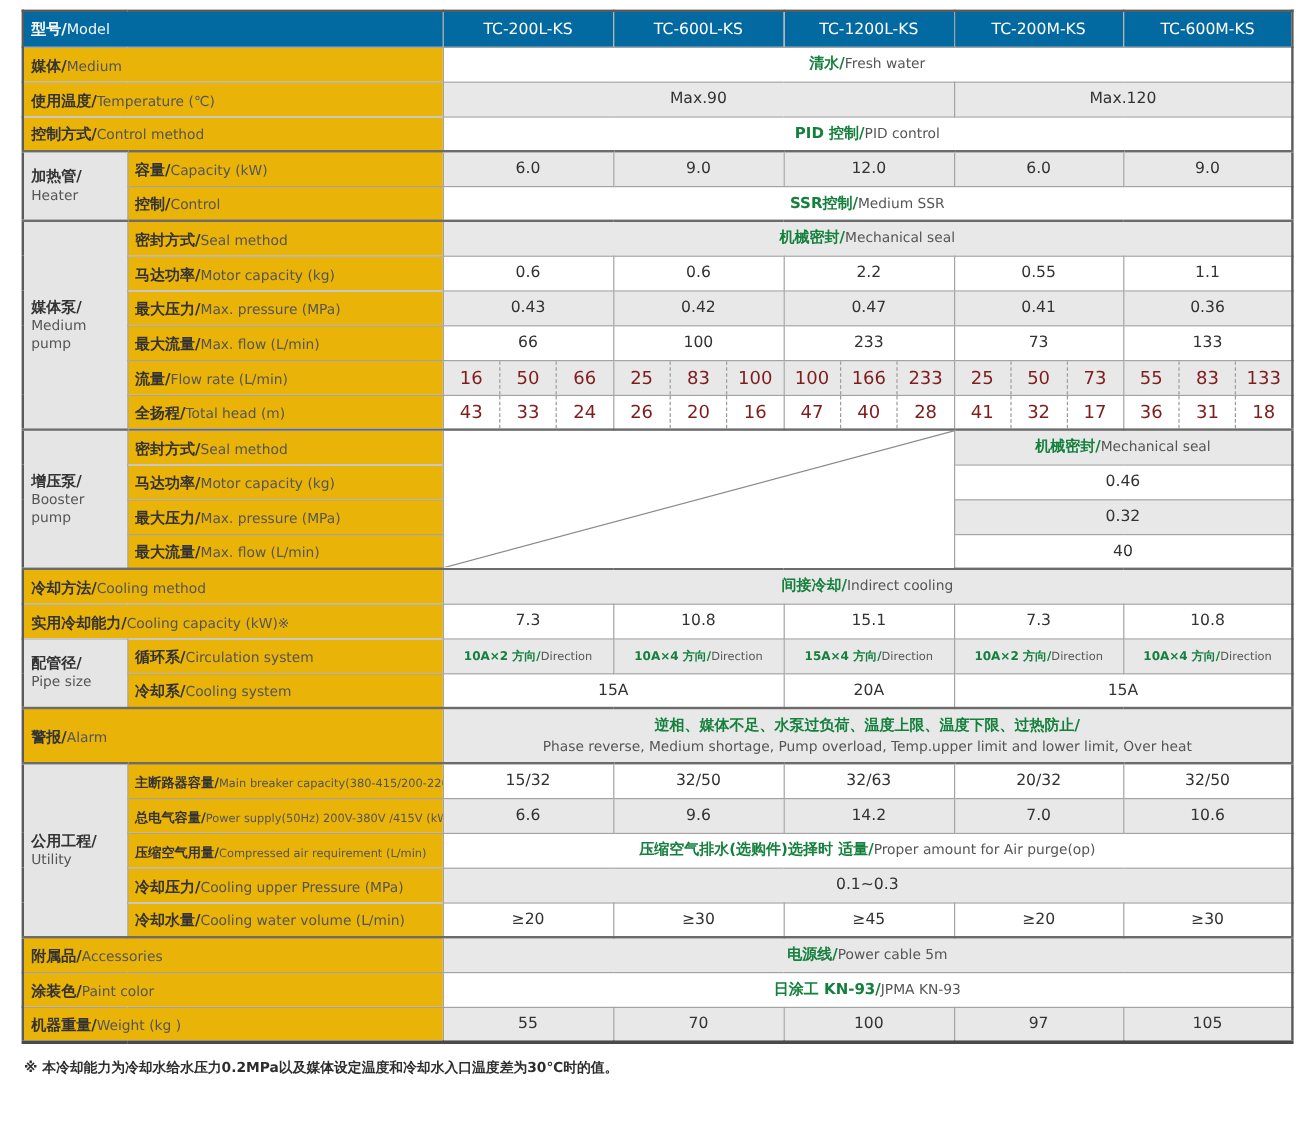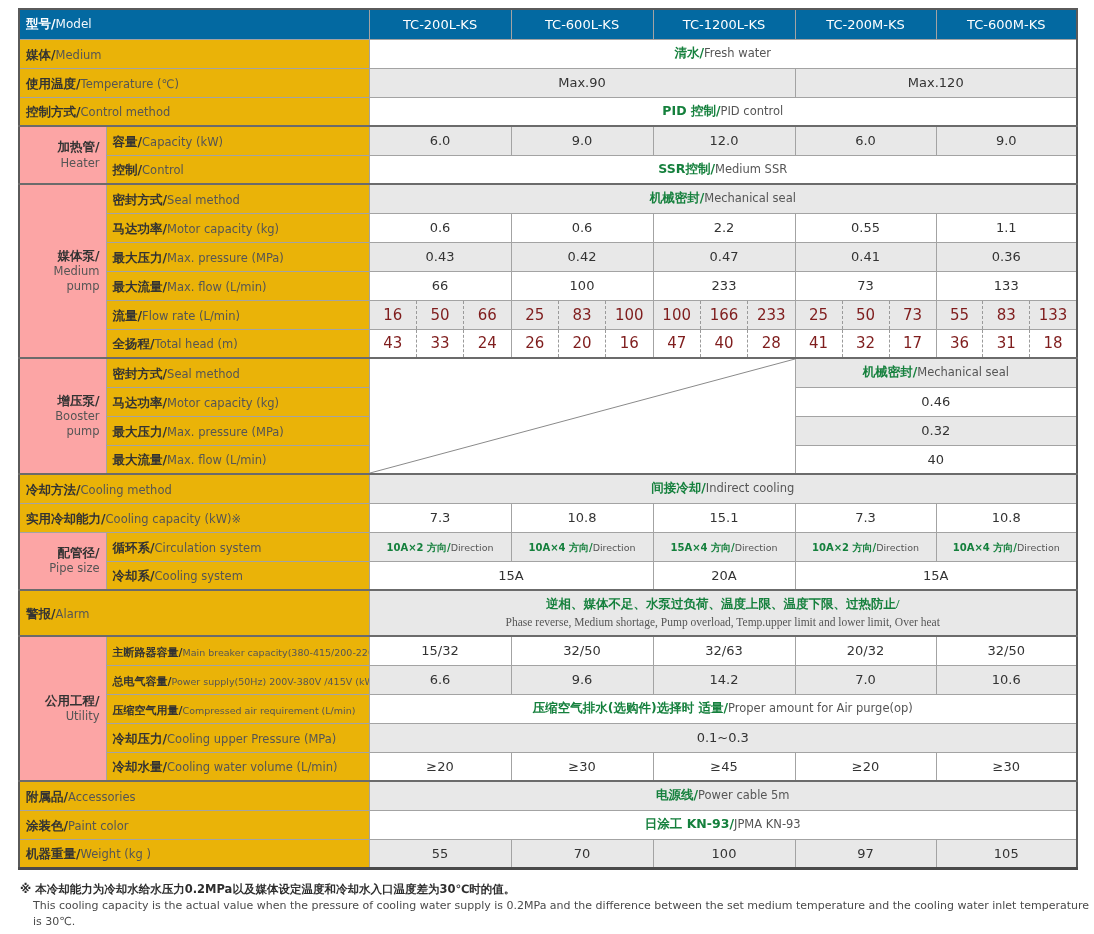--- a/index.html
+++ b/index.html
@@ -14,38 +14,38 @@
 
   
   thead th { background:#0369a1; color:#ffffff; font-weight:normal;
              font-size:13px; height:30px; text-align:center; }
   thead th.hlbl { text-align:left; }
   thead .cell-cn { color:#ffffff; font-weight:600; font-size:12.5px; }
   thead .cell-en { color:#f2f8fc; font-size:12px; }
 
   
   td.lbl { background:#eab308; text-align:left; white-space:nowrap; }
-  td.grp { background:#fca5a5; text-align:right; vertical-align:middle; }
+  td.grp { background:#e5e5e5; text-align:left; vertical-align:middle; }
   .lbl .cell-cn, .grp .cell-cn { font-weight:600; color:#333; font-size:12.5px; }
   .lbl .cell-en, .grp .cell-en { color:#555; font-size:11.5px; }
   .grp .cell-cn, .grp .cell-en { display:block; line-height:1.3; }
   td.lsmall .cell-cn { font-size:11px; }
   td.lsmall .cell-en { font-size:9.5px; }
 
   
   td.val { text-align:center; font-size:13px; color:#333; }
   td.val .cell-cn { font-weight:600; color:#15803d; font-size:12.5px; }
   td.val .cell-en { color:#555; font-size:11.5px; }
   td.gray { background:#e8e8e8; }
   td.white { background:#ffffff; }
   td.csmall .cell-cn { font-size:10px; }
   td.csmall .cell-en { font-size:9.5px; }
 
   
-  td.stack .cell-cn, td.stack .cell-en { display:block; line-height:1.5;font-family:Liberation Serif, serif; }
+  td.stack .cell-cn, td.stack .cell-en { display:block; line-height:1.5; }
   tr.tall td { height:46px; }
 
   
   td.subs { padding:0; }
   .subrow { display:flex; width:100%; height:100%; align-items:stretch; }
   .subrow span { flex:1; display:flex; align-items:center; justify-content:center;
                  font-size:15px; color:#7f1d1d; }
   .subrow span + span { border-left:1px dashed #9a9a9a; }
 
   
@@ -333,15 +333,14 @@
           <td colspan="1" class="val gray">55</td>
           <td colspan="1" class="val gray">70</td>
           <td colspan="1" class="val gray">100</td>
           <td colspan="1" class="val gray">97</td>
           <td colspan="1" class="val gray">105</td>
         </tr>
       </tbody>
     </table>
   <div class="foot">
     <div class="fcn">※ 本冷却能力为冷却水给水压力0.2MPa以及媒体设定温度和冷却水入口温度差为30℃时的值。</div>
-    <div class="fen">This cooling capacity is the actual value when the pressure of cooling water supply is 0.2MPa and the difference between the set medium temperature and the cooling water inlet temperature is 30℃.</div>
   </div>
 </div>
 
 </body></html>

